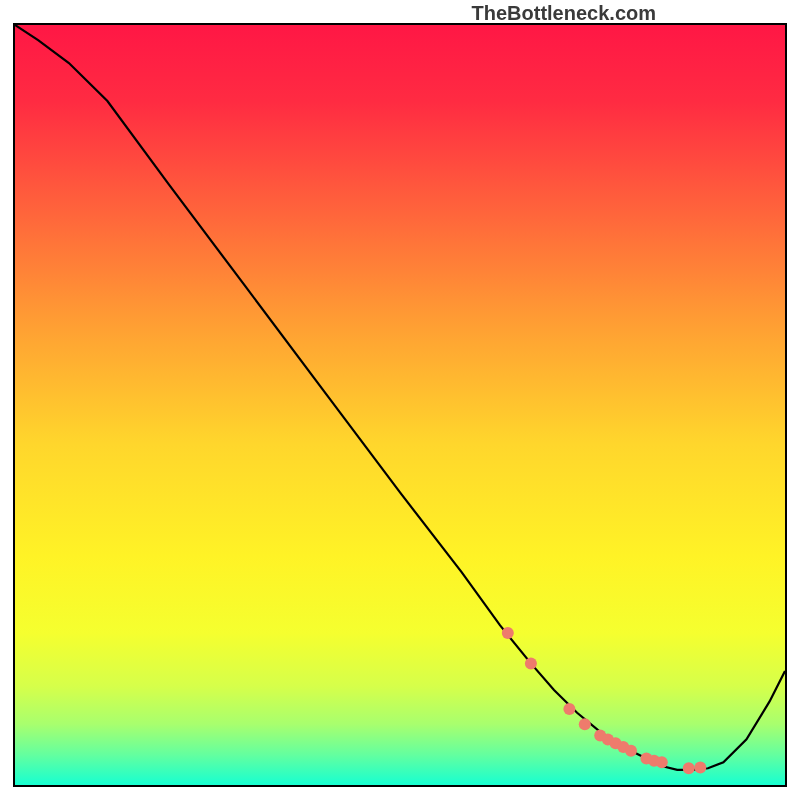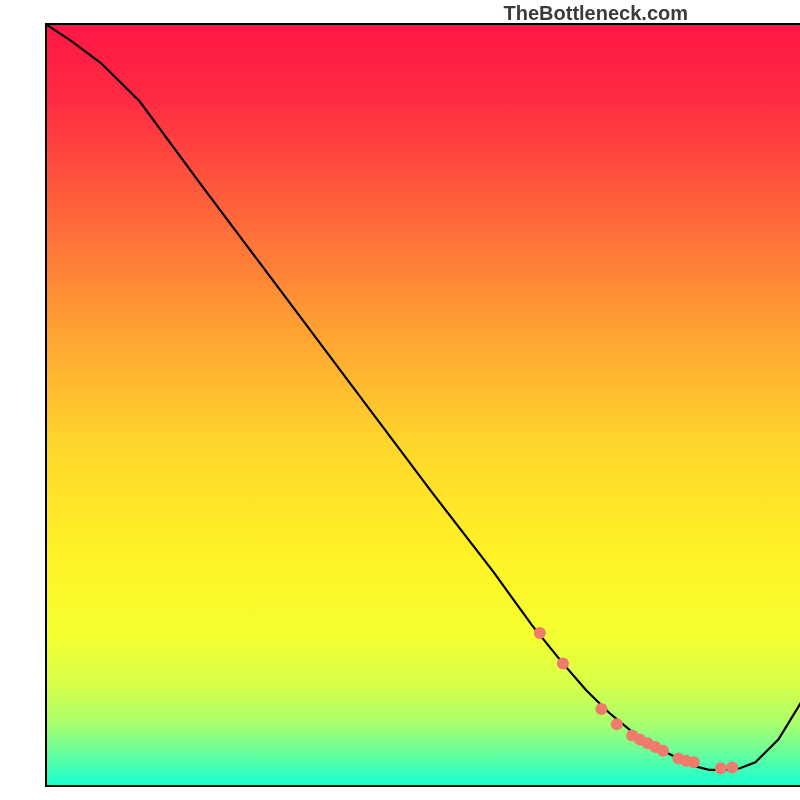--- a/index.html
+++ b/index.html
@@ -8,21 +8,20 @@
     width: 800px;
     height: 800px;
     overflow: hidden;
     background: #ffffff;
     font-family: Arial, Helvetica, sans-serif;
   }
   .container {
     position: relative;
     width: 664px;
     height: 800px;
-    margin-left: 32px;
   }
   .watermark {
     position: absolute;
     top: 2px;
     right: 8px;
     font-size: 20px;
     font-weight: bold;
     color: #3a3a3a;
     letter-spacing: 0;
     z-index: 10;

